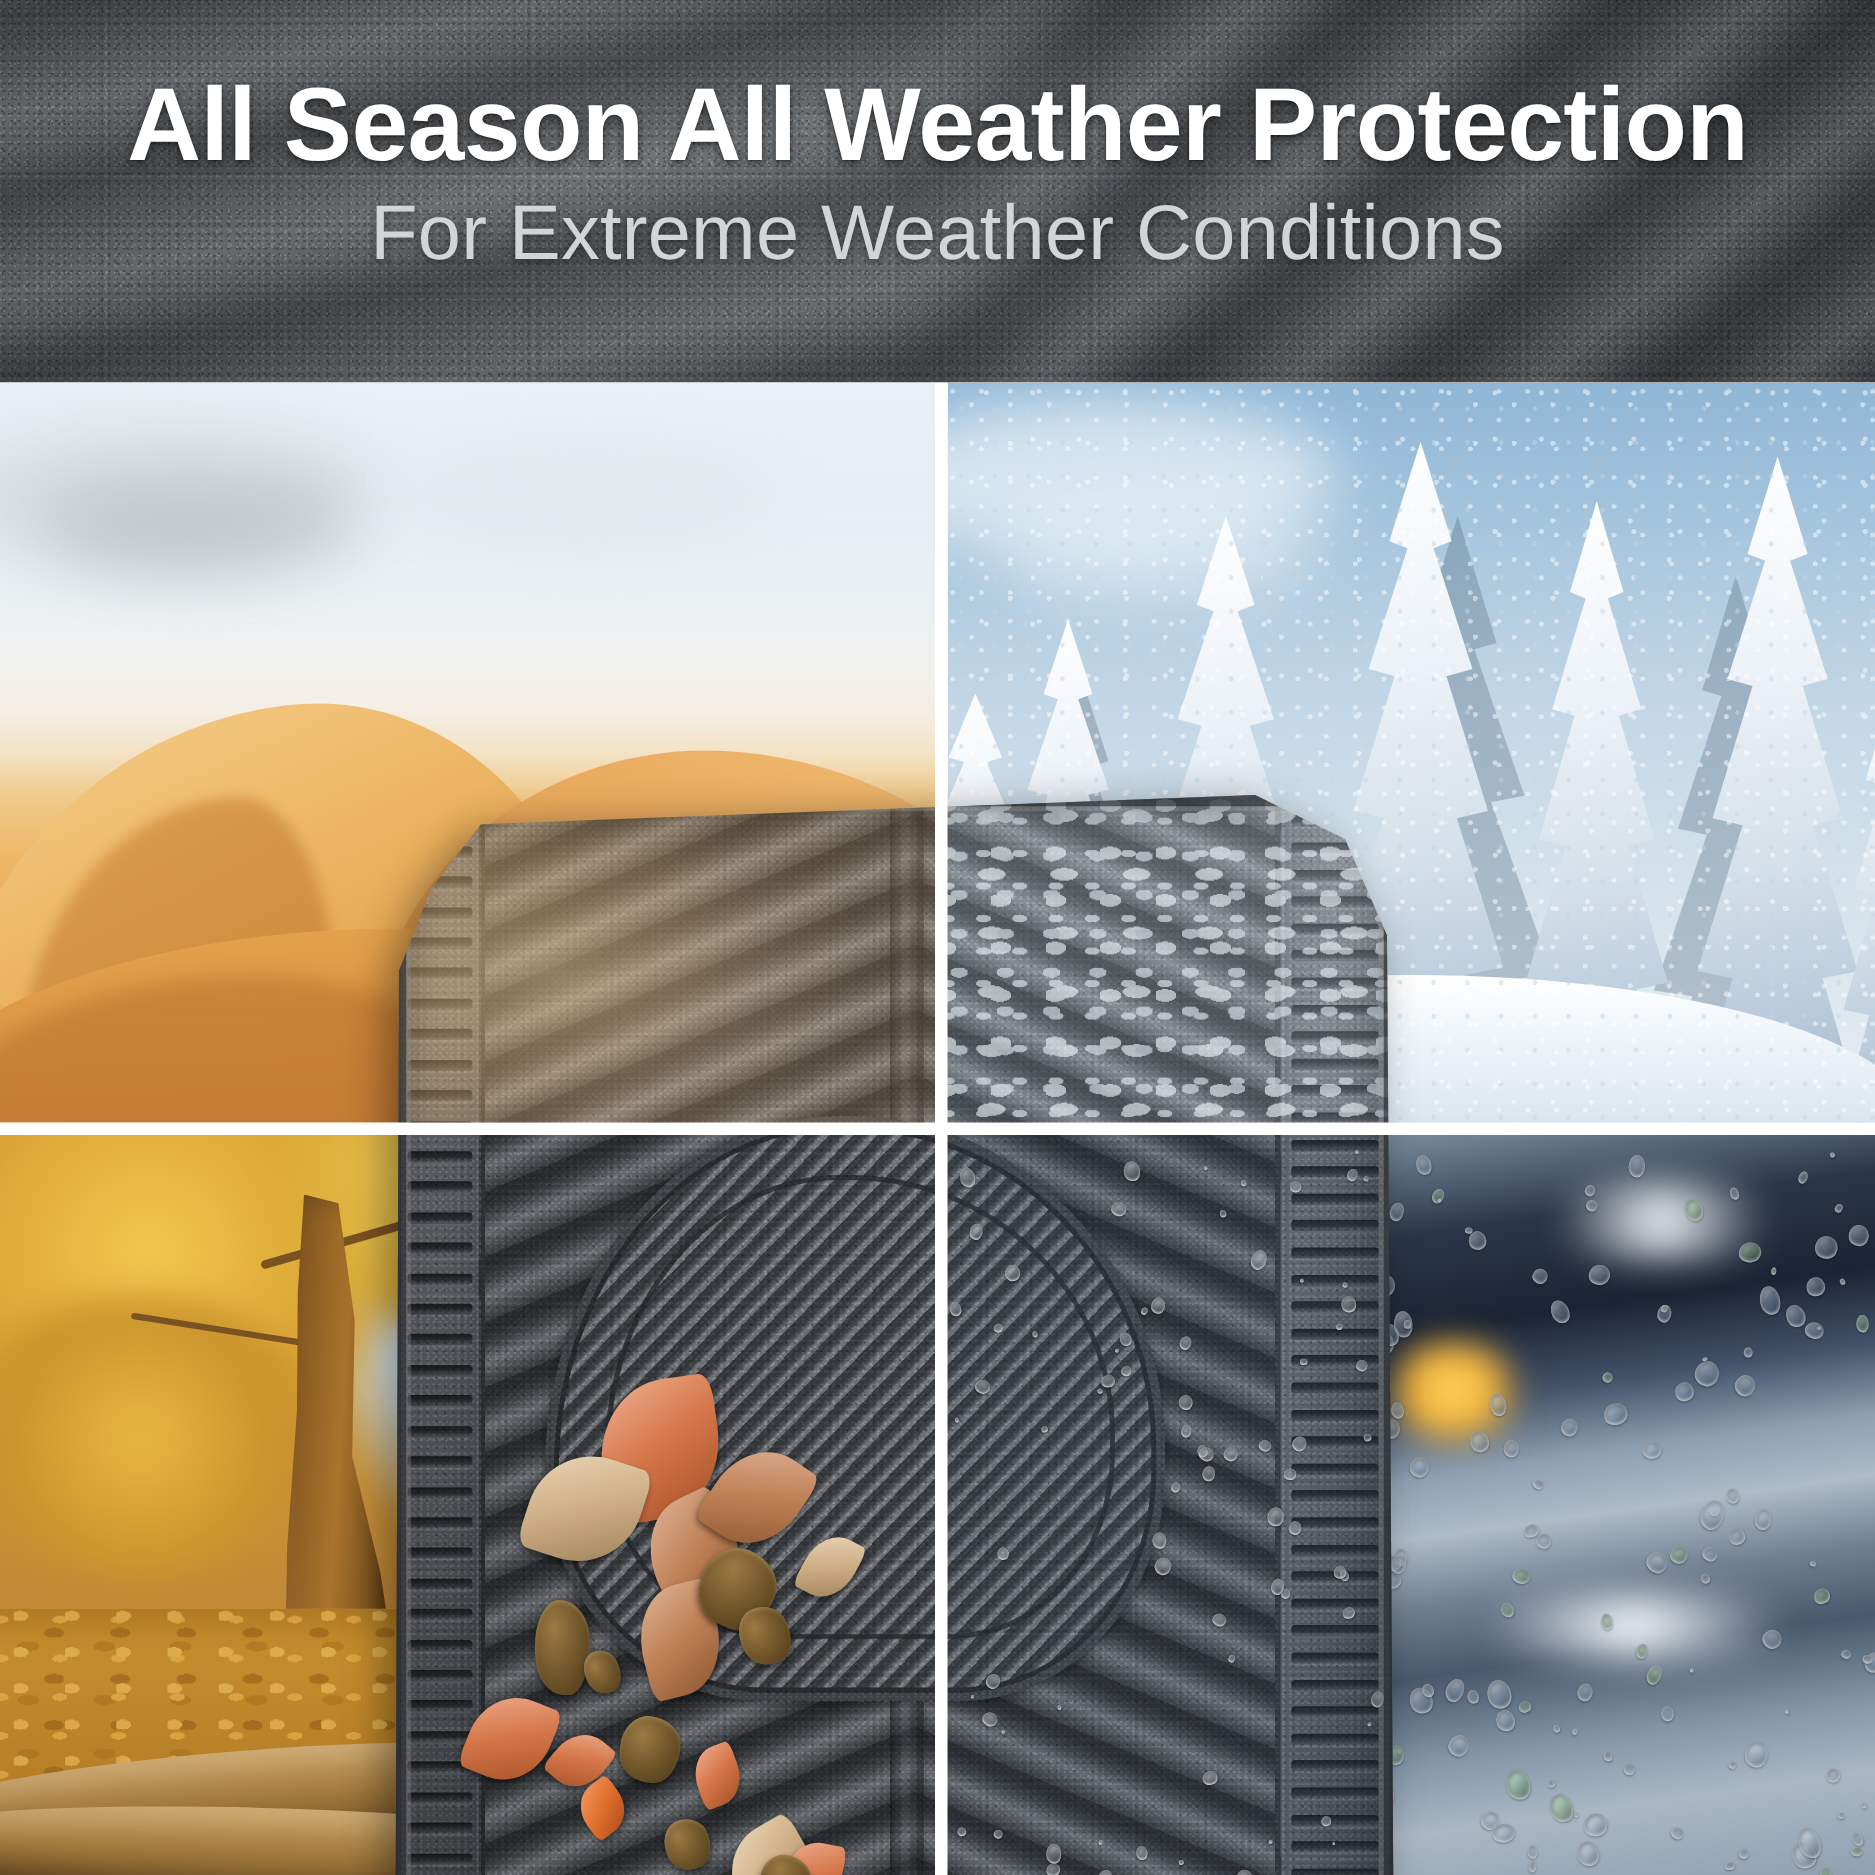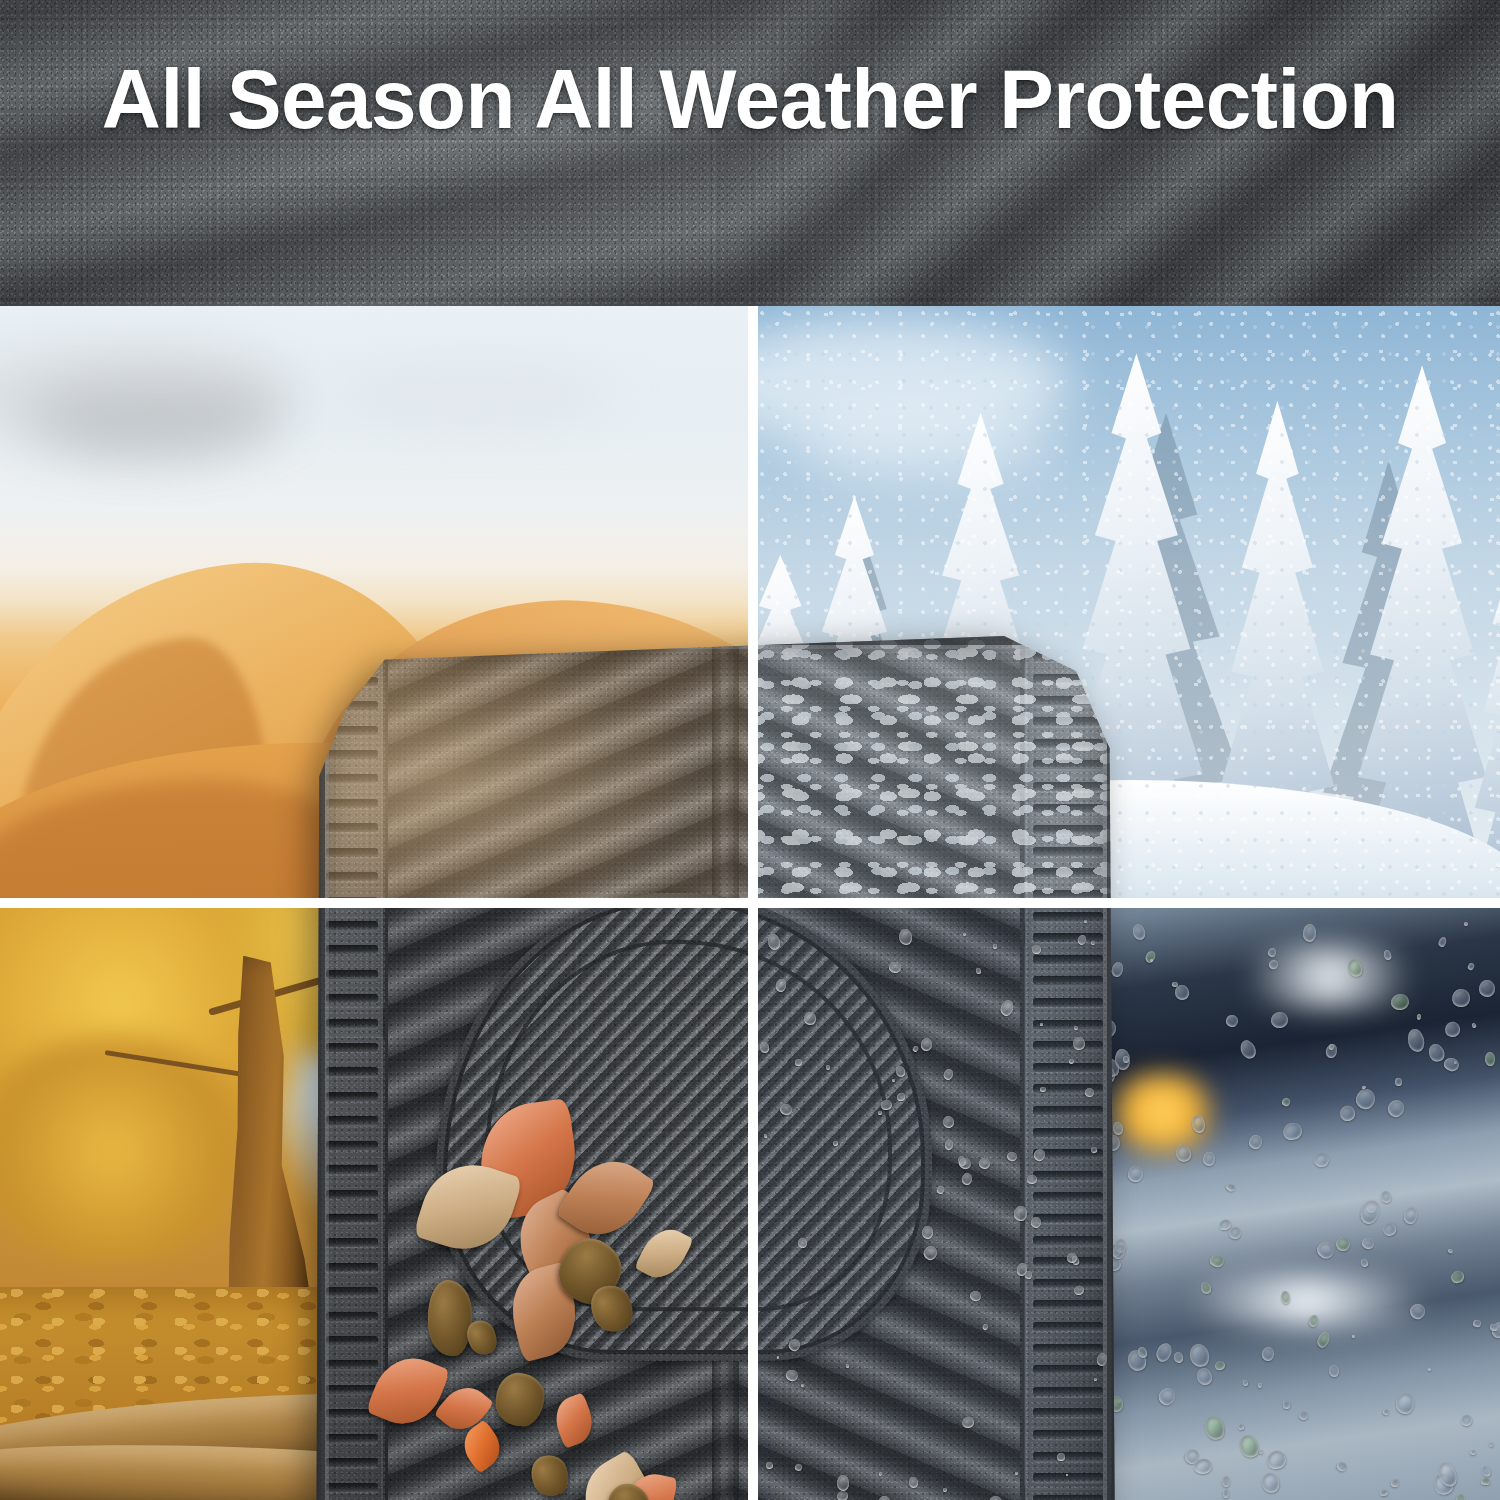--- a/index.html
+++ b/index.html
@@ -215,20 +215,21 @@
 
   <div class="header">
     <div class="hdr-tex">
       <div class="hdr-band-l"></div>
       <div class="hdr-band-r"></div>
     </div>
     <div class="hdr-grain"></div>
     <div class="hdr-vig"></div>
     <div class="hdr-text">
       <div class="title">All Season All Weather Protection</div>
+      <div class="subtitle">For Extreme Weather Conditions</div>
     </div>
   </div>
 
   <div class="scenes">
 
     <div class="q q-tl">
       <div class="desert">
         <div class="dz-cloud" style="left:-6%;top:4%;width:46%;height:20%;background:#b9bcc0;opacity:.55;"></div>
         <div class="dz-cloud" style="left:4%;top:11%;width:34%;height:14%;background:#8e9499;opacity:.45;"></div>
         <div class="dz-cloud" style="left:44%;top:8%;width:38%;height:12%;background:#c9cdd1;opacity:.4;"></div>

